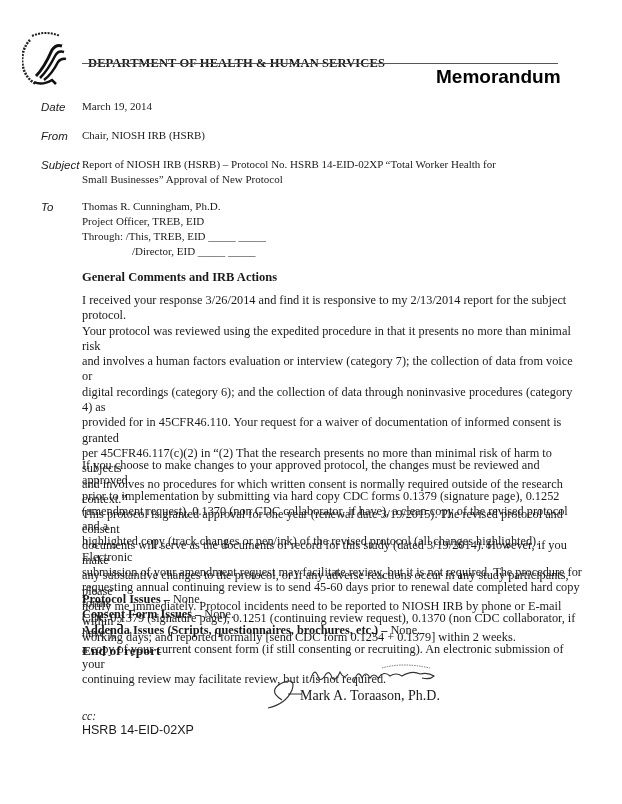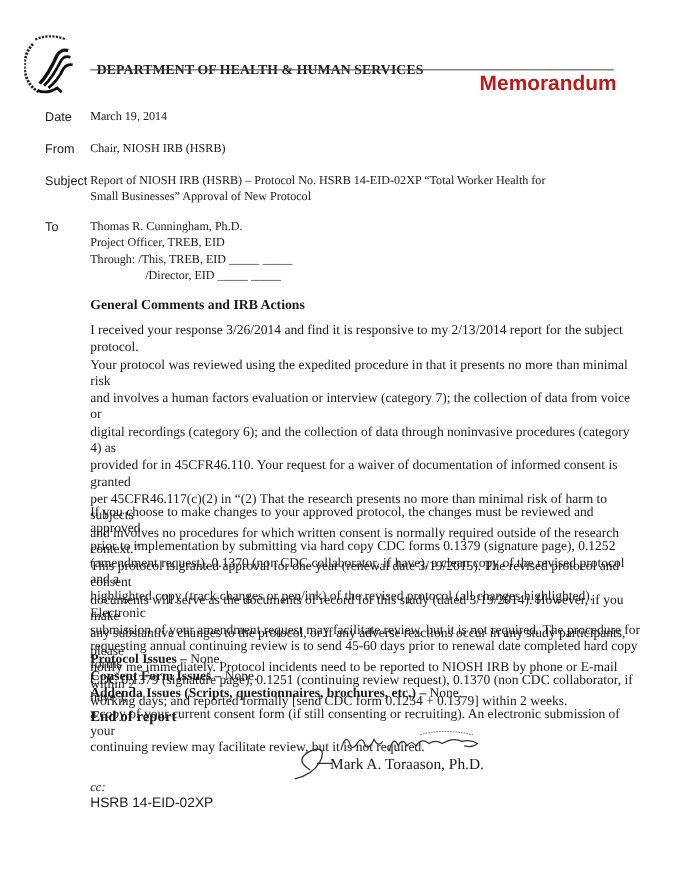--- a/index.html
+++ b/index.html
@@ -9,23 +9,23 @@
   }
   .abs { position: absolute; }
   .logo { left: 22px; top: 28px; width: 46px; height: 62px; }
   .dept {
     left: 88px; top: 40px; font-family: "Liberation Serif", serif;
     font-weight: bold; font-size: 12.5px; letter-spacing: 0.1px; margin-top: 16px;
   }
   .rule { left: 82px; top: 63px; width: 476px; height: 1px; background: #555; }
   .memo {
     left: 436px; top: 66px; font-family: "Liberation Sans", sans-serif;
-    font-weight: bold; font-size: 19px; color: #b91c1c;
+    font-weight: bold; font-size: 19px; color: #000000;
   }
-  .lbl { left: 41px; font-family: "Liberation Sans", sans-serif; font-size: 11.5px; }
+  .lbl { left: 41px; font-family: "Liberation Sans", sans-serif; font-size: 11.5px; font-style: italic; }
   .val { left: 82px; font-size: 11px; line-height: 15px; }
   .section-head { left: 82px; top: 270px; font-weight: bold; font-size: 12.5px; }
   .para {
     left: 82px; width: 500px; font-size: 12.3px; line-height: 15.3px;
     white-space: pre-line;
   }
   .issues { left: 82px; top: 592px; font-size: 12.3px; line-height: 15.3px; }
   .issues b { font-weight: bold; margin-top: 11px; }
   .end { left: 82px; top: 643px; font-weight: bold; font-size: 13.5px; }
   .sig { left: 262px; top: 660px; width: 180px; height: 50px; }

